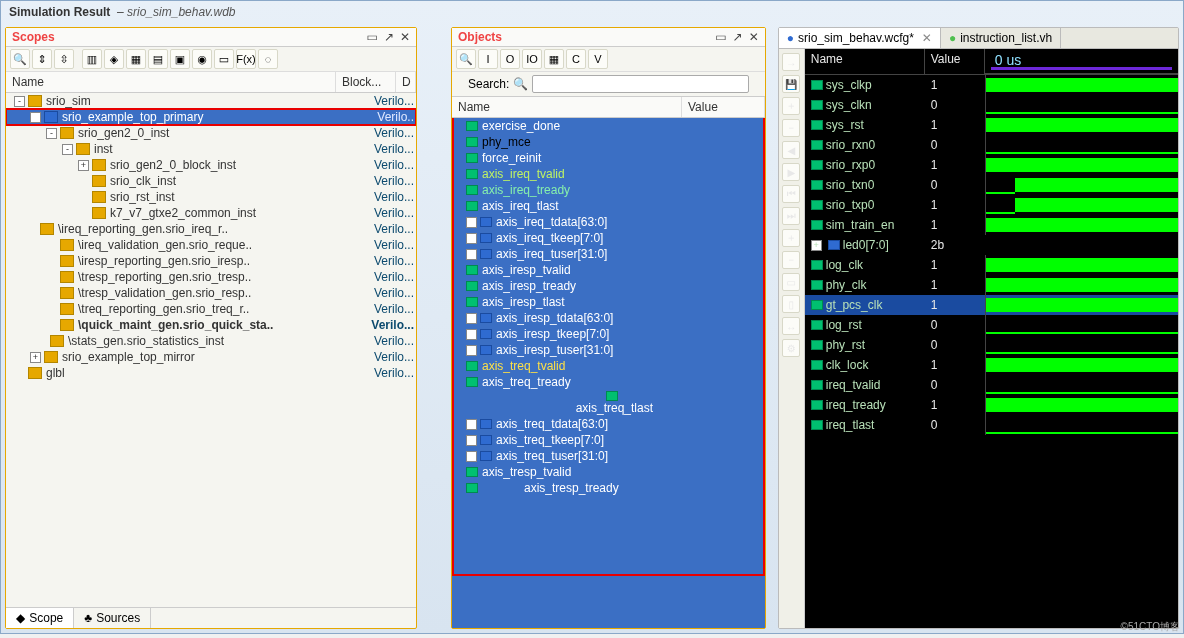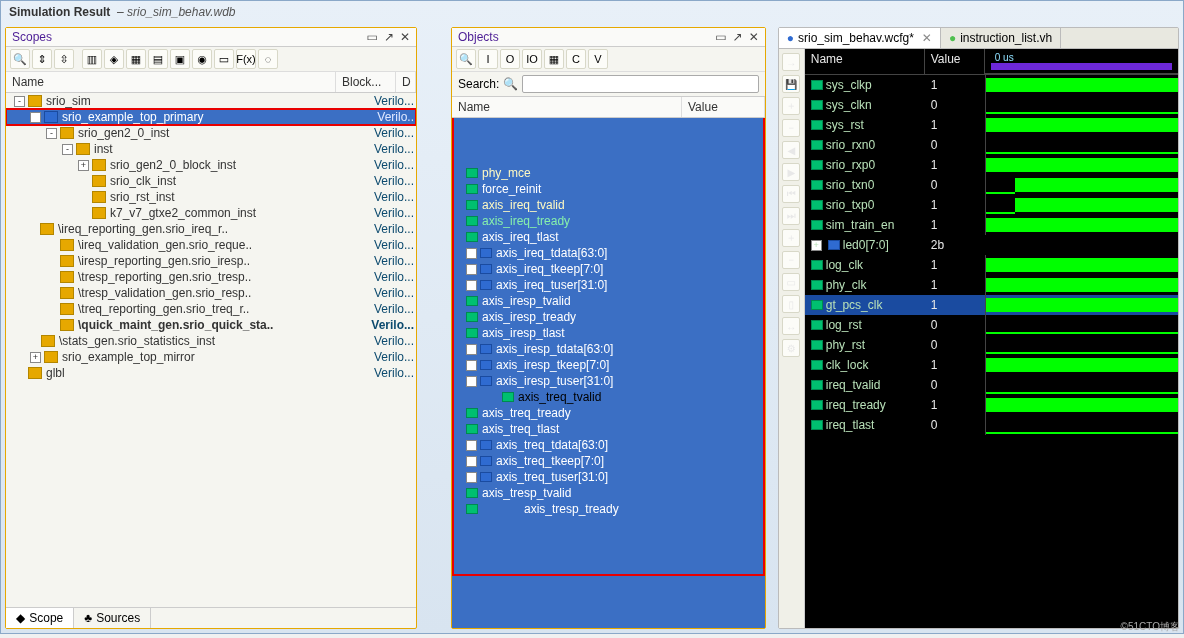--- a/index.html
+++ b/index.html
@@ -6,40 +6,40 @@
 body { background: #f0f0f0; width: 1184px; height: 638px; overflow: hidden; }
 .window { background: linear-gradient(#e8f0f8,#d8e4f0); border: 1px solid #8aa8c8; }
 .titlebar { padding: 4px 8px; font-weight: bold; color: #333; }
 .titlebar .sub { color: #555; font-weight: normal; font-style: italic; }
 .main { display: flex; gap: 6px; padding: 4px; height: 610px; align-items: stretch; }
 .panel { background: #f5f5f0; border: 1.5px solid #e6a800; border-radius: 2px; display: flex; flex-direction: column; }
 .panel.left { width: 418px; }
 .panel.mid { width: 320px; margin-left: 28px; }
 .panel.right { width: 408px; margin-left: 6px; }
 .panel-hdr { display: flex; justify-content: space-between; align-items: center; padding: 2px 6px; background: #fafaf8; border-bottom: 1px solid #ccc; }
-.panel-hdr .ttl { font-weight: normal; color: #4c1d95; }
+.panel-hdr .ttl { font-weight: bold; color: #ef4444; }
 .winctrl { display: flex; gap: 6px; color: #444; }
 .winctrl span { cursor: pointer; }
 .toolbar { display: flex; gap: 2px; padding: 2px 4px; background: #f5f5f0; border-bottom: 1px solid #ddd; flex-wrap: wrap; }
 .tbtn { width: 20px; height: 20px; background: #fcfcf8; border: 1px solid #d8d8c8; border-radius: 2px; display: flex; align-items: center; justify-content: center; font-size: 11px; cursor: pointer; }
 .cols { display: flex; font-weight: normal; color: #333; border-bottom: 1px solid #ccc; background: #fafaf8; }
 .cols .col { padding: 3px 6px; border-right: 1px solid #ddd; }
 .tree { overflow: auto; font-family: "Courier New", monospace; font-size: 12px; color: #333; flex: 1; position: relative; }
 .row { display: flex; align-items: center; padding: 1px 2px; white-space: nowrap; }
 .row.sel { background: #3b6fc4; color: #fff; }
 .row.hilite { outline: 2px solid #e80000; outline-offset: -1px; }
 .tgl { width: 11px; height: 11px; border:1px solid #888; background:#fff; display:inline-flex; align-items:center; justify-content:center; font-size:9px; line-height:9px; margin-right:3px; cursor:pointer; }
 .ic { width:14px; height:12px; display:inline-block; background:#e6a800; border:1px solid #b38600; margin-right:4px; }
 .ic.blue { background:#2f6bd1; border-color:#1a4ba0; }
 .ic.sig { background:#00c070; border-color:#008a50; width:12px; height:10px; }
 .ic.bus { background:#2f6bd1; border-color:#1a4ba0; width:12px; height:10px; }
 .nm { flex:0 0 auto; }
 .bt { margin-left:auto; padding-left:6px; color:#0c4a6e; }
 .row.sel .bt { color:#e0e8ff; }
-.search-row { display:flex; align-items:center; gap:4px; padding:3px 6px; border-bottom:1px solid #ccc; }
+.search-row { display:flex; align-items:center; gap:4px; padding:3px 16px; border-bottom:1px solid #ccc; }
 .search-row input { flex:1; border:1px solid #aaa; border-radius:2px; padding:1px 4px; }
 .redbox { position:absolute; border:2px solid #e80000; pointer-events:none; }
 .tabsbar { display:flex; border-top:1px solid #ccc; margin-top:auto; }
 .tab { padding:3px 10px; background:#f5f5f0; border-right:1px solid #ccc; display:flex; align-items:center; gap:4px; cursor:pointer; }
 .tab.active { background:#fff; }
 
 .wv { display:flex; flex-direction:column; height:100%; }
 .wv-tabs { display:flex; background:#e8e8e0; border-bottom:1px solid #bbb; }
 .wv-tab { padding:3px 8px; border-right:1px solid #bbb; display:flex; align-items:center; gap:4px; cursor:pointer; font-family:"Courier New",monospace; }
 .wv-tab.active { background:#fff; }
@@ -56,21 +56,21 @@
 .wv-row.sel { background:#1a4ba0; }
 .wv-row .c1 { width:120px; padding:0 6px; font-family:"Courier New",monospace; color:#b8e0b8; overflow:hidden; display:flex; align-items:center; gap:3px; }
 .wv-row .c2 { width:60px; padding:0 6px; color:#e8e8e8; }
 .wv-row .c3 { flex:1; height:100%; position:relative; border-left:1px solid #444; }
 .sigic { width:12px; height:10px; background:#00c070; border:1px solid #008a50; display:inline-block; flex-shrink:0; }
 .sigic.bus { background:#2f6bd1; border-color:#1a4ba0; }
 .wave-hi { position:absolute; left:0; right:0; top:3px; bottom:3px; background:#00ff00; }
 .wave-lo { position:absolute; left:0; right:0; bottom:1px; height:2px; background:#00ff00; }
 .wave-bus { position:absolute; left:0; right:0; top:3px; bottom:3px; background:#002a00; border:1px solid #00ff00; text-align:center; color:#e8e8e8; font-size:10px; line-height:12px; }
 .timestamp { position:absolute; right:2px; top:2px; color:#00e8ff; font-size:10px; }
-.ruler { height:18px; background:#000; color:#8fe0ff; font-size:10px; padding-left:4px; border-bottom:7px solid #6d28d9; }
+.ruler { height:18px; background:#000; color:#8fe0ff; font-size:14px; padding-left:4px; border-bottom:3px solid #6d28d9; }
 .watermark { position:fixed; right:4px; bottom:4px; color:#aaa; font-size:10px; }
 </style>
 </head>
 <body>
 
 <div class="window">
   <div class="titlebar">
     <span>Simulation Result</span>
     <span class="sub"> &nbsp;– <span>srio_sim_behav.wdb</span></span>
   </div>
@@ -189,21 +189,21 @@
             <span class="ic"></span>
             <span class="nm">\treq_reporting_gen.srio_treq_r..</span>
             <span class="bt">Verilo...</span>
           </div>
           <div class="row" style="padding-left: 40px; font-weight: bold;">
             <span style="display:inline-block;width:14px"></span>
             <span class="ic"></span>
             <span class="nm">\quick_maint_gen.srio_quick_sta..</span>
             <span class="bt">Verilo...</span>
           </div>
-          <div class="row" style="padding-left: 21px;">
+          <div class="row" style="padding-left: 21px; margin-left: 9px;">
             <span style="display:inline-block;width:14px"></span>
             <span class="ic"></span>
             <span class="nm">\stats_gen.srio_statistics_inst</span>
             <span class="bt">Verilo...</span>
           </div>
           <div class="row" style="padding-left: 24px;">
             <span class="tgl">+</span>
             <span class="ic"></span>
             <span class="nm">srio_example_top_mirror</span>
             <span class="bt">Verilo...</span>
@@ -249,29 +249,33 @@
         <span>Search:</span>
         <span style="color:#888">🔍</span>
         <input placeholder="" style="">
       </div>
       <div class="cols">
         <div class="col" style="width:230px">Name</div>
         <div class="col" style="flex:1">Value</div>
       </div>
       <div class="tree" id="objects-tree" style="background:#3b6fc4;">
         <div class="redbox" style="left:0;top:-22px;right:0;height:480px"></div>
-          <div class="row" style="background: transparent; color: #fef9c3; padding-left: 14px; margin-top: 47px;">
+      <div class="row" style="background: transparent; color: rgb(255, 255, 255); padding-left: 14px;">
+            <span class="ic sig"></span>
+            <span class="nm">exercise_done</span>
+          </div>
+          <div class="row" style="background: transparent; color: #000000; padding-left: 14px;">
             <span class="ic sig"></span>
             <span class="nm">phy_mce</span>
           </div>
           <div class="row" style="background: transparent; color: rgb(255, 255, 255); padding-left: 14px;">
             <span class="ic sig"></span>
             <span class="nm">force_reinit</span>
           </div>
-          <div class="row" style="background: transparent; color: #fef9c3; padding-left: 14px;">
+          <div class="row" style="background: transparent; color: #bef264; padding-left: 14px;">
             <span class="ic sig"></span>
             <span class="nm">axis_ireq_tvalid</span>
           </div>
           <div class="row" style="background: transparent; color: #86efac; padding-left: 14px; text-align: right;">
             <span class="ic sig"></span>
             <span class="nm">axis_ireq_tready</span>
           </div>
           <div class="row" style="background: transparent; color: rgb(255, 255, 255); padding-left: 14px;">
             <span class="ic sig"></span>
             <span class="nm">axis_ireq_tlast</span>
@@ -311,29 +315,29 @@
           <div class="row" style="background: transparent; color: rgb(255, 255, 255); padding-left: 14px;">
             <span class="tgl">+</span>
             <span class="ic bus"></span>
             <span class="nm">axis_iresp_tkeep[7:0]</span>
           </div>
           <div class="row" style="background: transparent; color: rgb(255, 255, 255); padding-left: 14px;">
             <span class="tgl">+</span>
             <span class="ic bus"></span>
             <span class="nm">axis_iresp_tuser[31:0]</span>
           </div>
-          <div class="row" style="background: transparent; color: #000000; padding-left: 14px; margin-left: 36px;">
+          <div class="row" style="background: transparent; color: #fde047; padding-left: 14px;">
             <span class="ic sig"></span>
             <span class="nm">axis_treq_tvalid</span>
           </div>
           <div class="row" style="background: transparent; color: rgb(255, 255, 255); padding-left: 14px;">
             <span class="ic sig"></span>
             <span class="nm">axis_treq_tready</span>
           </div>
-          <div class="row" style="background: transparent; color: rgb(255, 255, 255); padding-left: 14px;">
+          <div class="row" style="background: transparent; color: rgb(255, 255, 255); padding-left: 14px; flex-direction: column;">
             <span class="ic sig"></span>
             <span class="nm">axis_treq_tlast</span>
           </div>
           <div class="row" style="background: transparent; color: rgb(255, 255, 255); padding-left: 14px;">
             <span class="tgl">+</span>
             <span class="ic bus"></span>
             <span class="nm">axis_treq_tdata[63:0]</span>
           </div>
           <div class="row" style="background: transparent; color: rgb(255, 255, 255); padding-left: 14px;">
             <span class="tgl">+</span>

